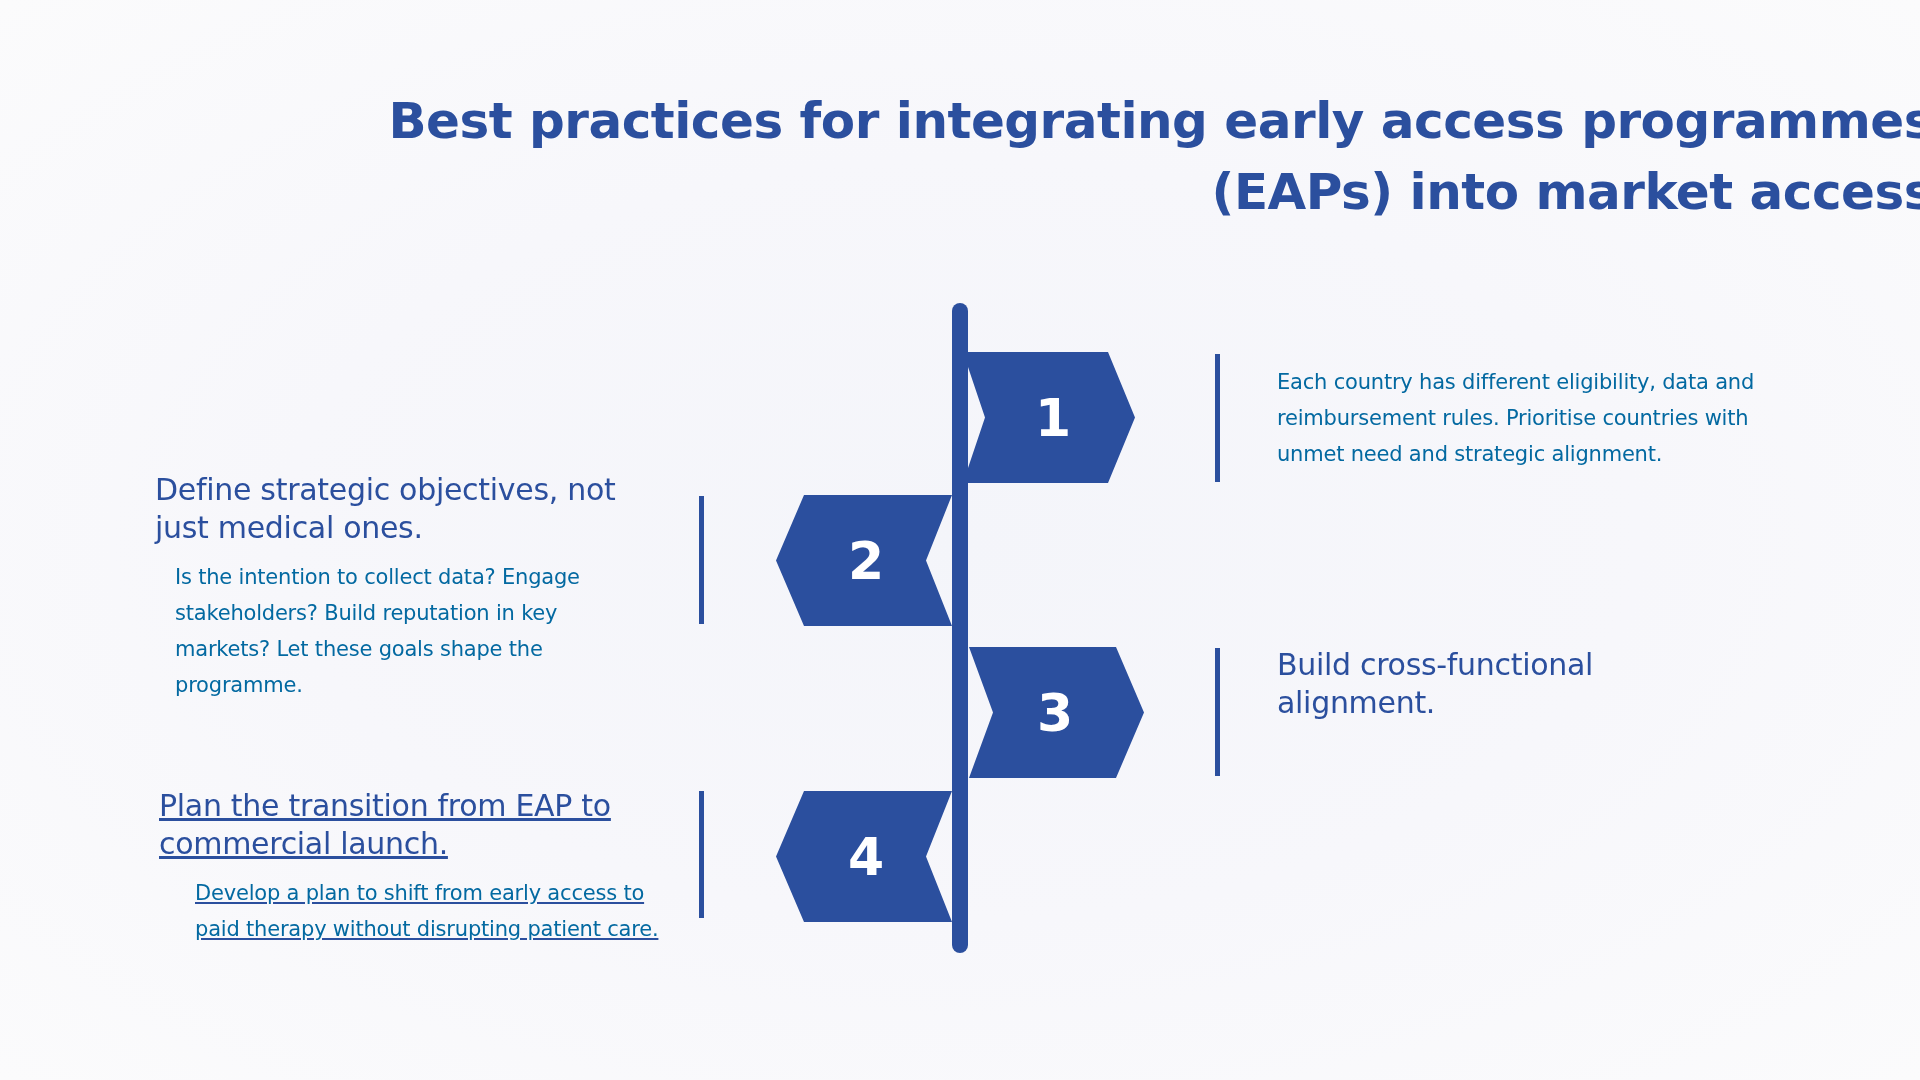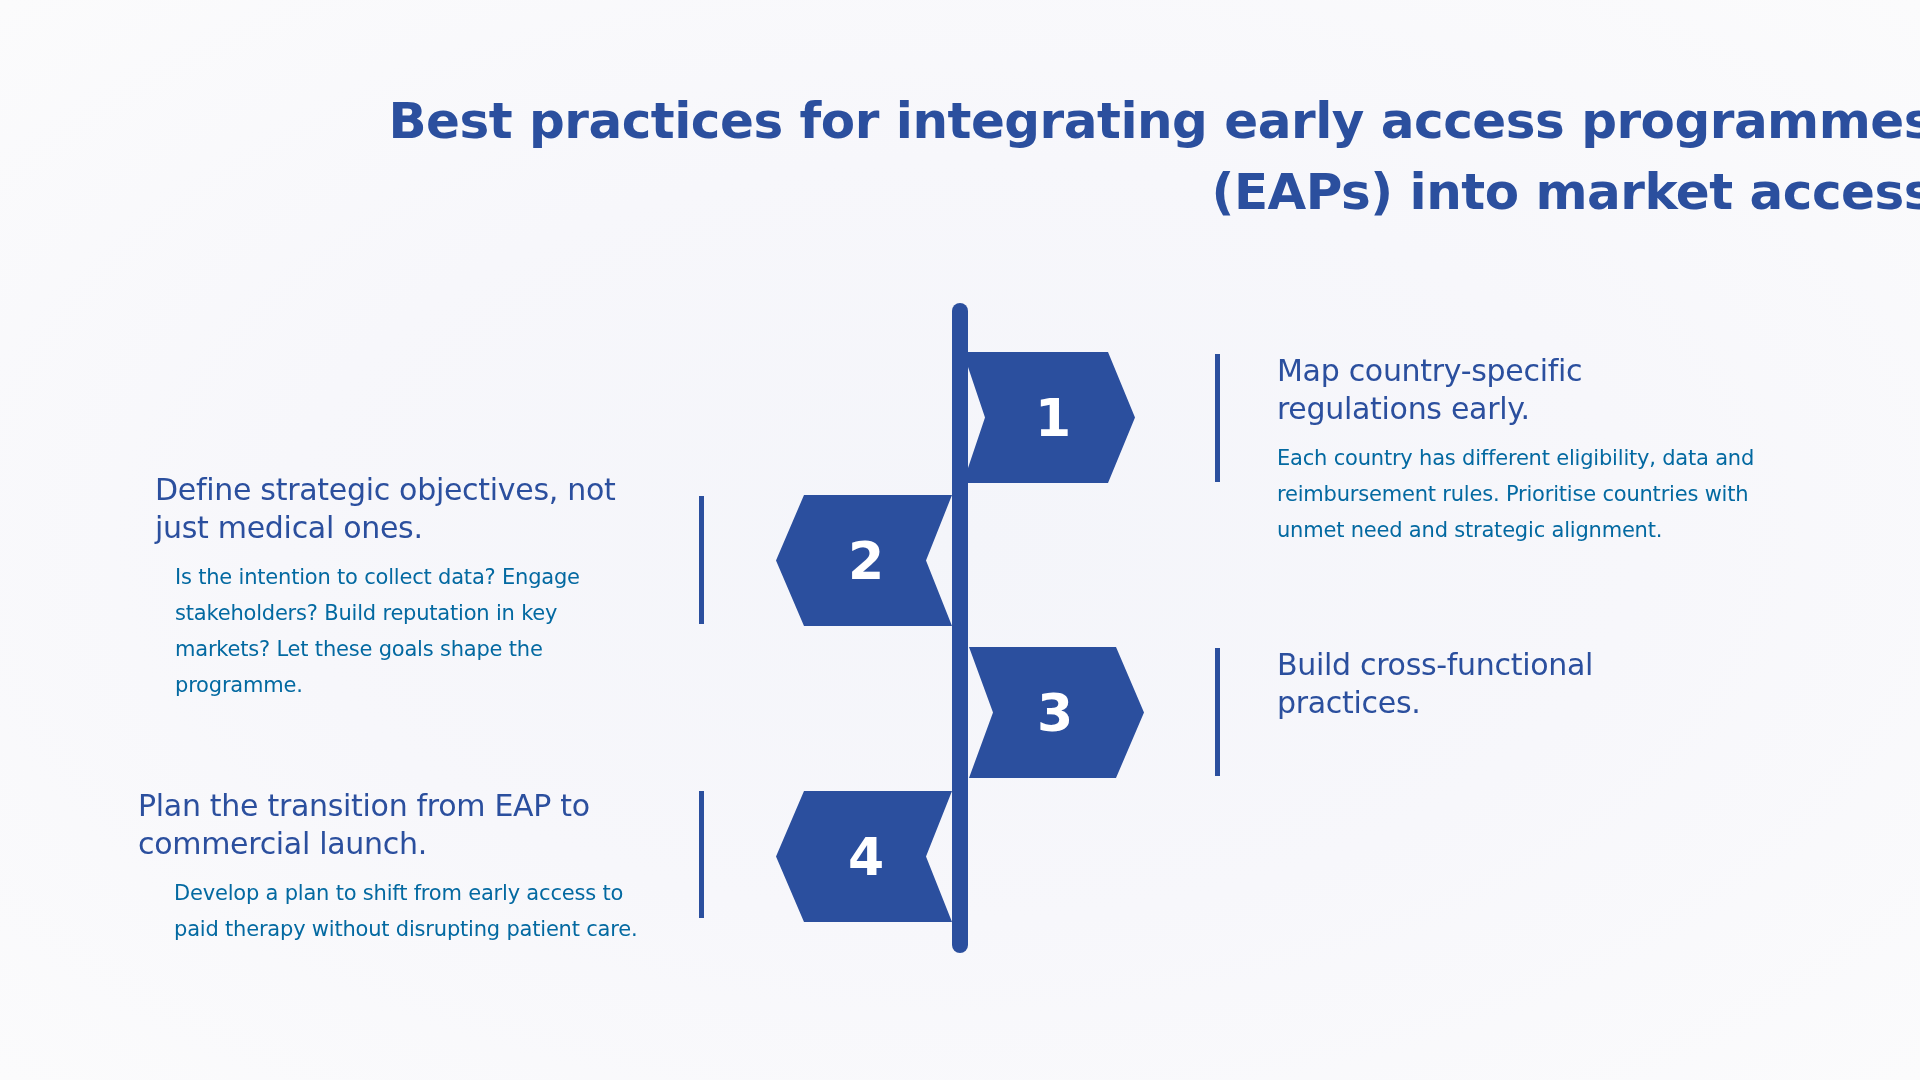--- a/index.html
+++ b/index.html
@@ -74,29 +74,28 @@
   </svg>
   <div class="num" style="left:40px; width:100px;">4</div>
 </div>
 
 <div class="accent" style="left:1215px; top:354px; height:128px;"></div>
 <div class="accent" style="left:699px; top:496px; height:128px;"></div>
 <div class="accent" style="left:1215px; top:648px; height:128px;"></div>
 <div class="accent" style="left:699px; top:791px; height:127px;"></div>
 
 <div class="block" style="left:1277px; top:352px; width:490px;">
-  <p class="h" style="width:330px;">Map country-specific regulations early.</p>
   <p class="b">Each country has different eligibility, data and reimbursement rules. Prioritise countries with unmet need and strategic alignment.</p>
 </div>
 
 <div class="block" style="left:155px; top:471px; width:480px;">
   <p class="h" style="width:480px;">Define strategic objectives, not just medical ones.</p>
   <p class="b" style="width:470px;margin-left:20px;">Is the intention to collect data? Engage stakeholders? Build reputation in key markets? Let these goals shape the programme.</p>
 </div>
 
 <div class="block" style="left:1277px; top:646px; width:490px;">
-  <p class="h" style="width:340px;">Build cross-functional practices.</p>
+  <p class="h" style="width:340px;">Build cross-functional alignment.</p>
 </div>
 
-<div class="block" style="left:138px; top:787px; width:480px;">
+<div class="block" style="left:159px; top:787px; width:480px;text-decoration:underline;">
   <p class="h" style="width:480px;">Plan the transition from EAP to commercial launch.</p>
   <p class="b" style="width:470px;margin-left:36px;">Develop a plan to shift from early access to paid therapy without disrupting patient care.</p>
 </div>
 
 </body></html>

